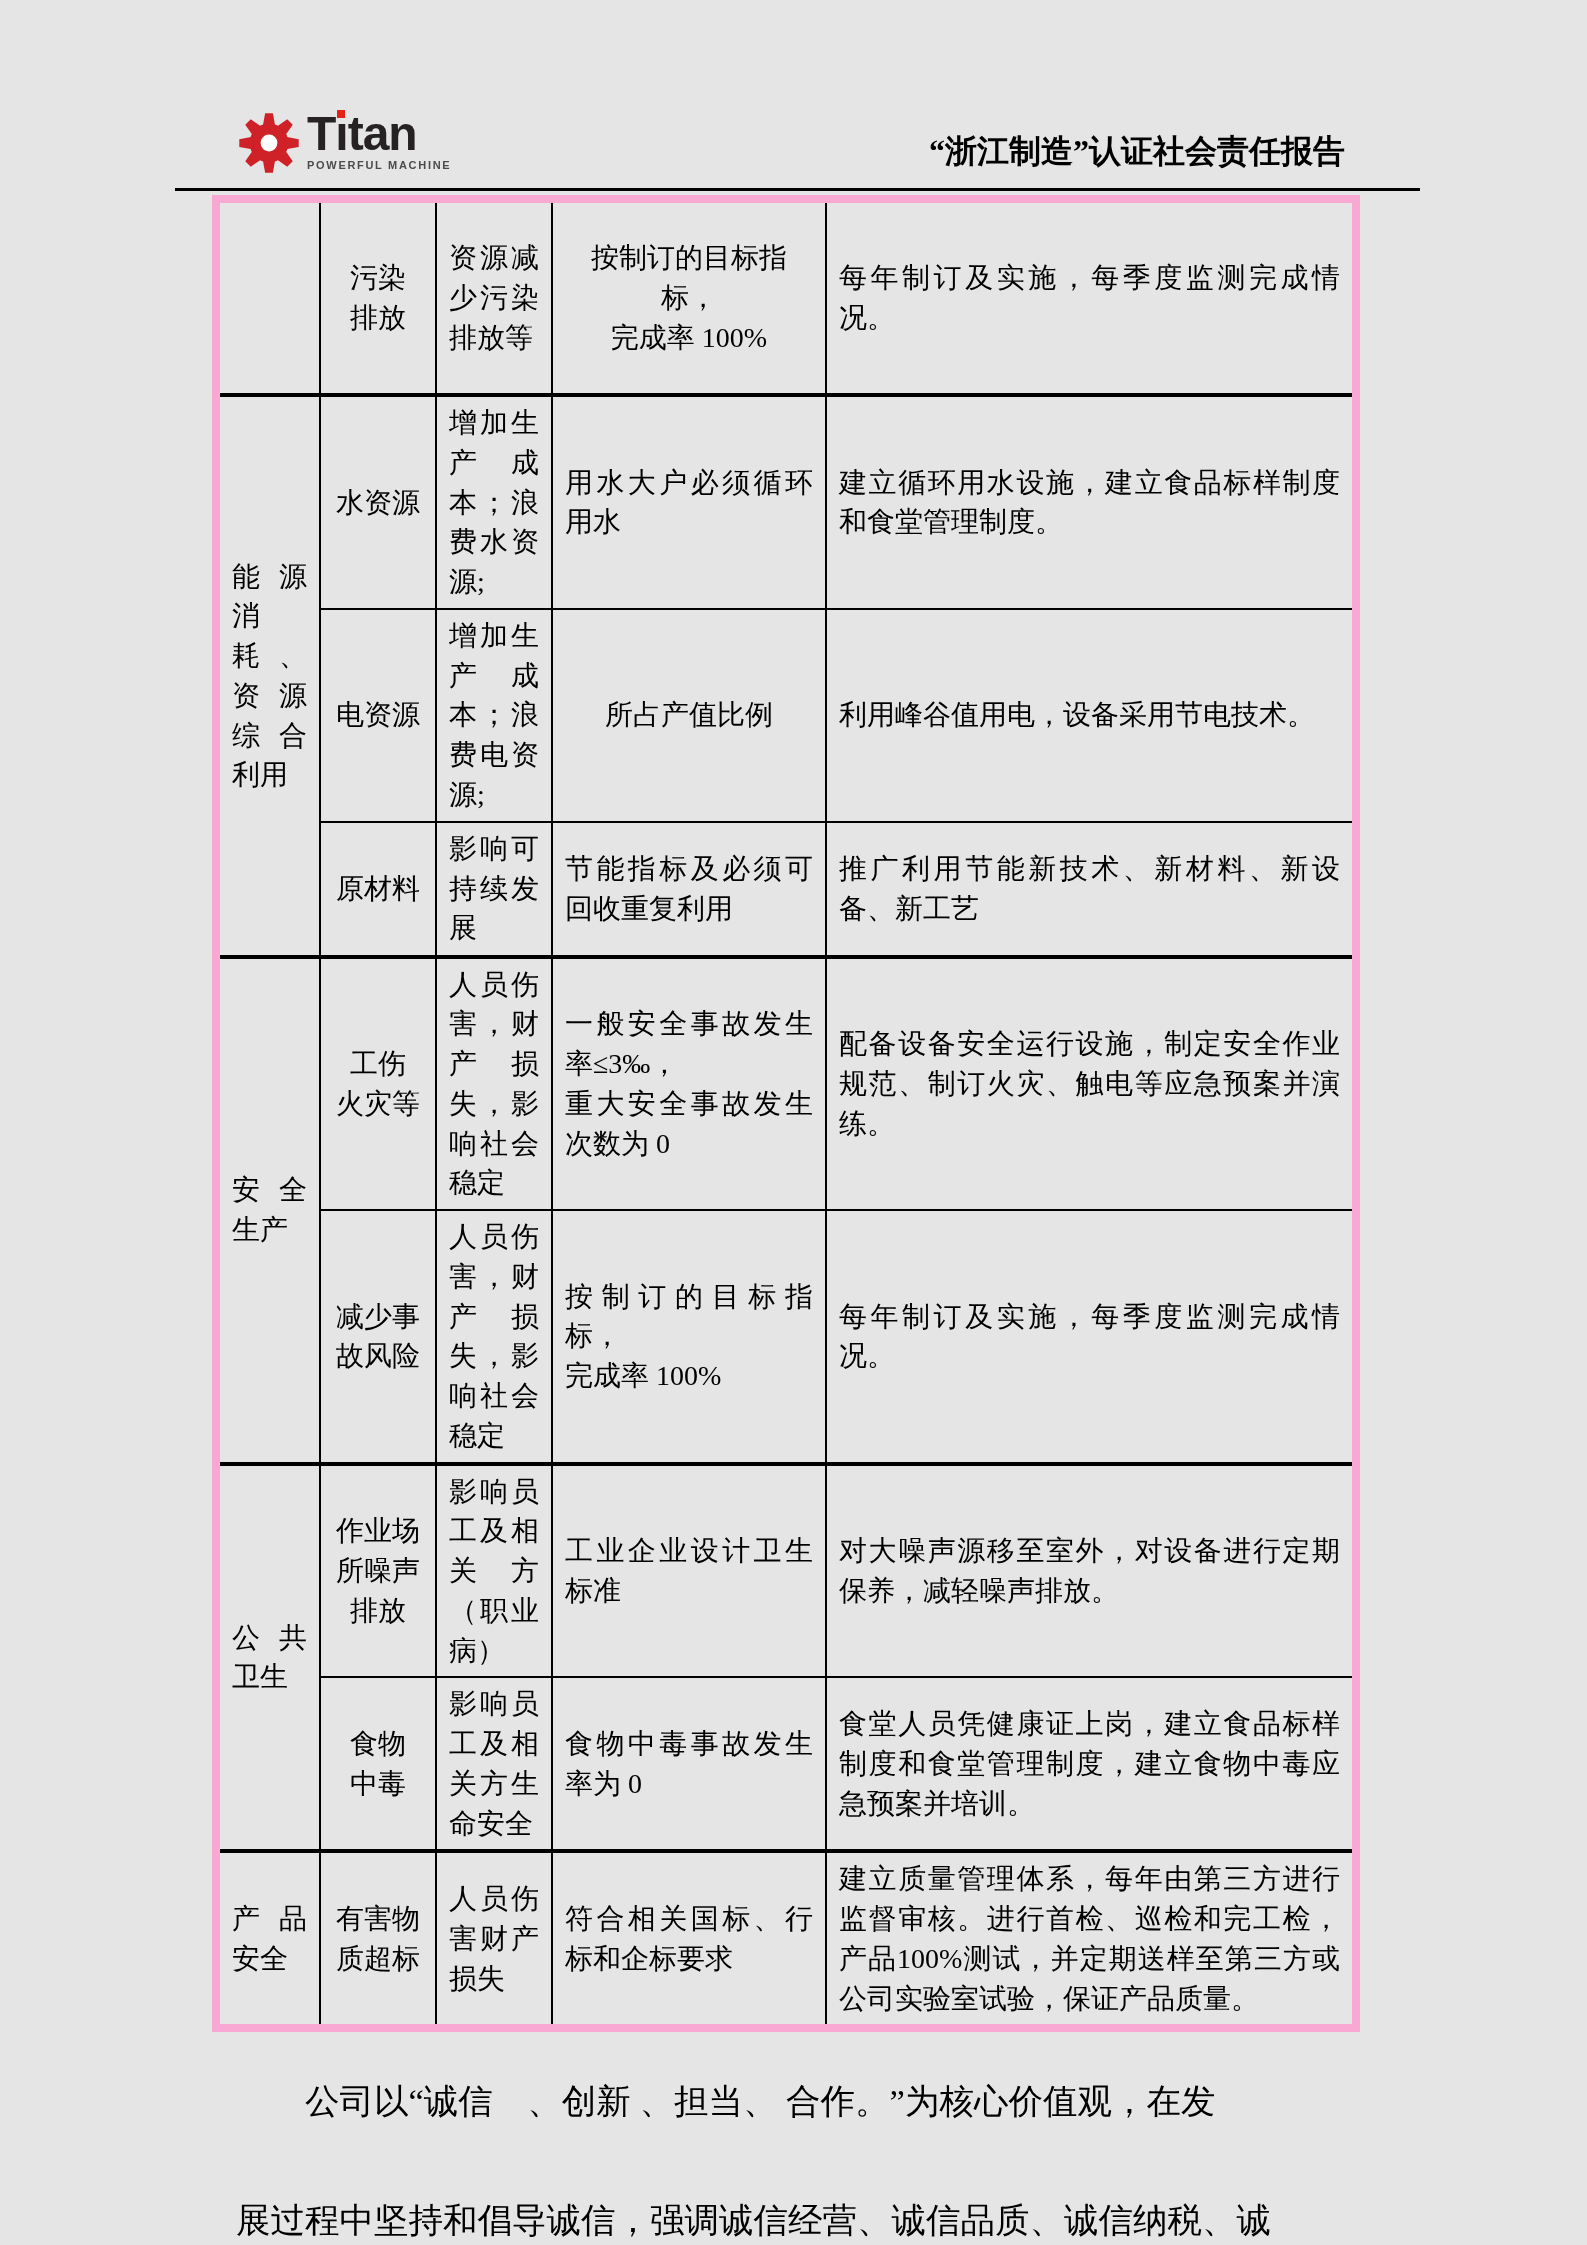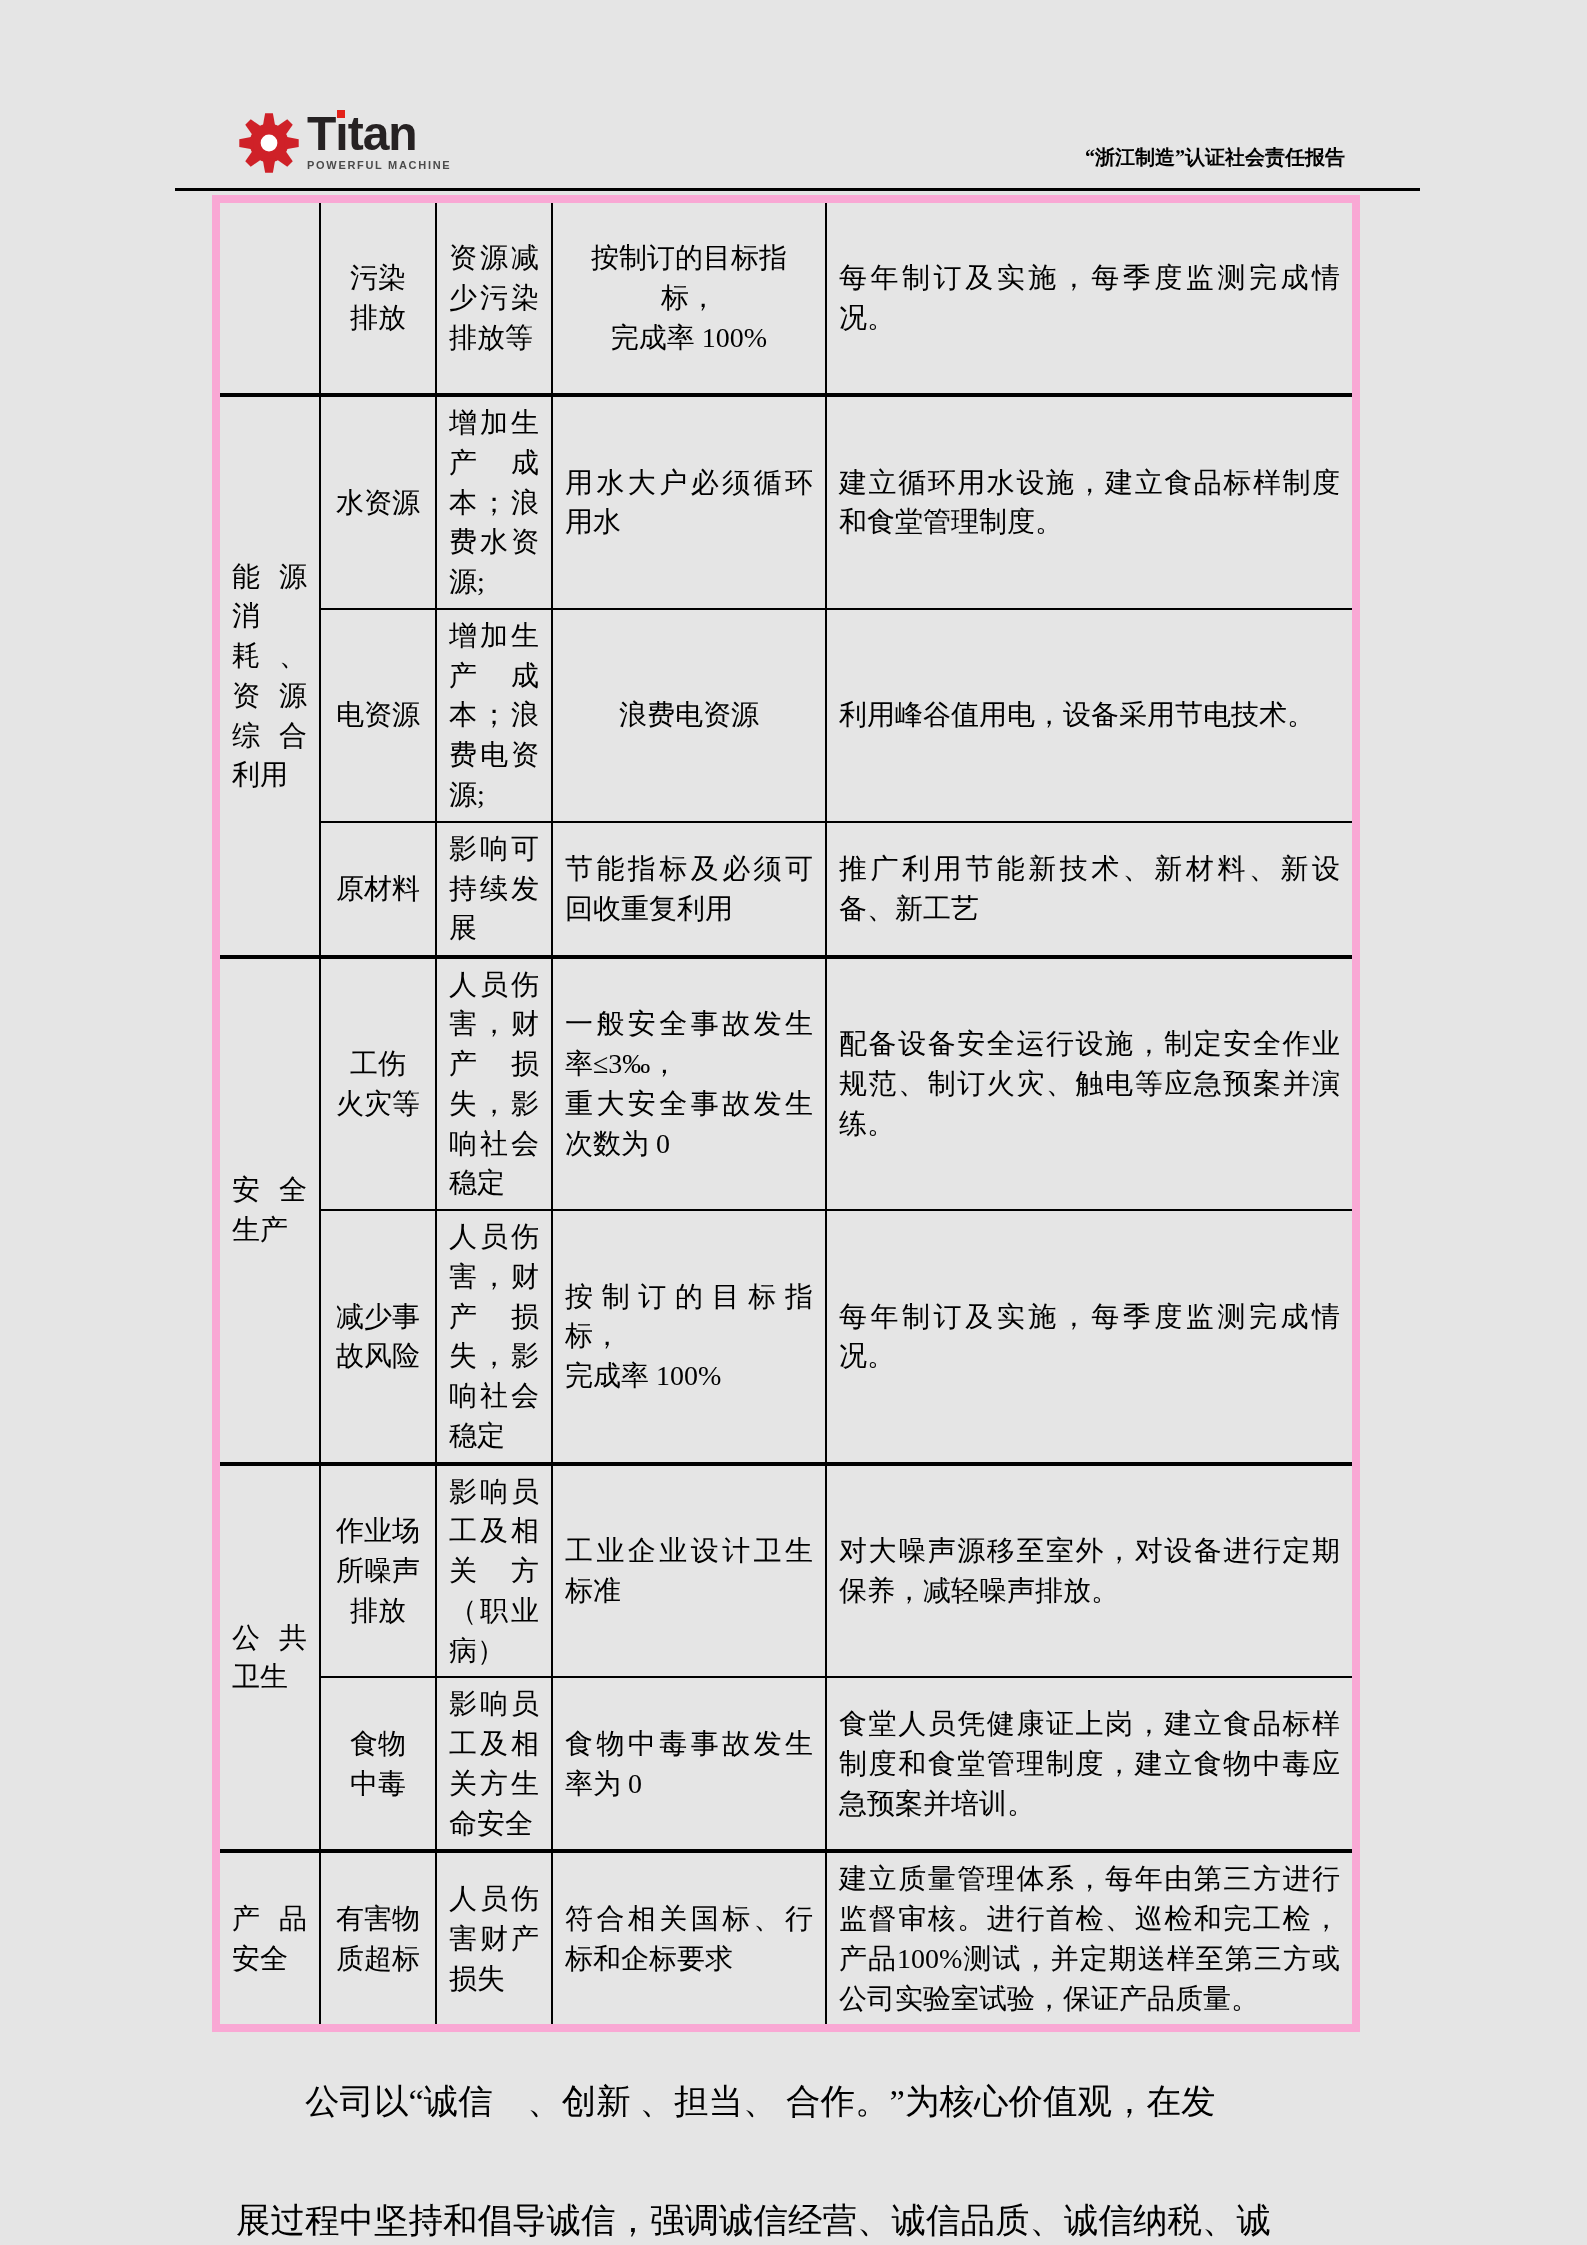--- a/index.html
+++ b/index.html
@@ -19,21 +19,21 @@
   .brand .iglyph{position:relative;}
   .brand .iglyph::after{
     content:'';position:absolute;width:8px;height:8px;background:#e32119;
     top:3px;left:2px;
   }
   .tagline{
     font-family:"Liberation Sans",sans-serif;font-weight:bold;
     font-size:11px;color:#4b4b4b;letter-spacing:1.7px;margin-top:3px;
   }
   .company{font-size:40px;letter-spacing:1px;margin-left:20px;line-height:1;padding-bottom:3px;white-space:nowrap;}
-  .report-title{font-size:20px;font-weight:bold;margin-left:auto;line-height:1;padding-bottom:7px;white-space:nowrap;}
+  .report-title{font-size:32px;font-weight:bold;margin-left:auto;line-height:1;padding-bottom:7px;white-space:nowrap;}
   .header-rule{margin:14px 0 0 175px;width:1245px;border-top:3px solid #000;}
   
   table.assessment{
     border-collapse:collapse;table-layout:fixed;
     width:1140px;margin:4px 0 0 212px;
     border:8px solid #f9a8d4;
   }
   table.assessment td{
     border:2px solid #000;vertical-align:middle;
     font-size:28px;line-height:1.42;padding:6px 12px;
@@ -107,21 +107,21 @@
         <tr class="section-start" style="height: 192px;">
           <td rowspan="3" class="category-cell">能源消耗、资源综合利用</td>
           <td class="aspect-cell">水资源</td>
           <td class="impact-cell">增加生产成本；浪费水资源;</td>
           <td class="target-cell">用水大户必须循环用水</td>
           <td class="measure-cell">建立循环用水设施，建立食品标样制度和食堂管理制度。</td>
         </tr>
         <tr style="height: 175px;">
           <td class="aspect-cell">电资源</td>
           <td class="impact-cell">增加生产成本；浪费电资源;</td>
-          <td class="target-cell align-center">浪费电资源</td>
+          <td class="target-cell align-center">所占产值比例</td>
           <td class="measure-cell">利用峰谷值用电，设备采用节电技术。</td>
         </tr>
         <tr style="height: 135px;">
           <td class="aspect-cell">原材料</td>
           <td class="impact-cell">影响可持续发展</td>
           <td class="target-cell">节能指标及必须可回收重复利用</td>
           <td class="measure-cell">推广利用节能新技术、新材料、新设备、新工艺</td>
         </tr>
         <tr class="section-start" style="height: 222px;">
           <td rowspan="2" class="category-cell">安全生产</td>

